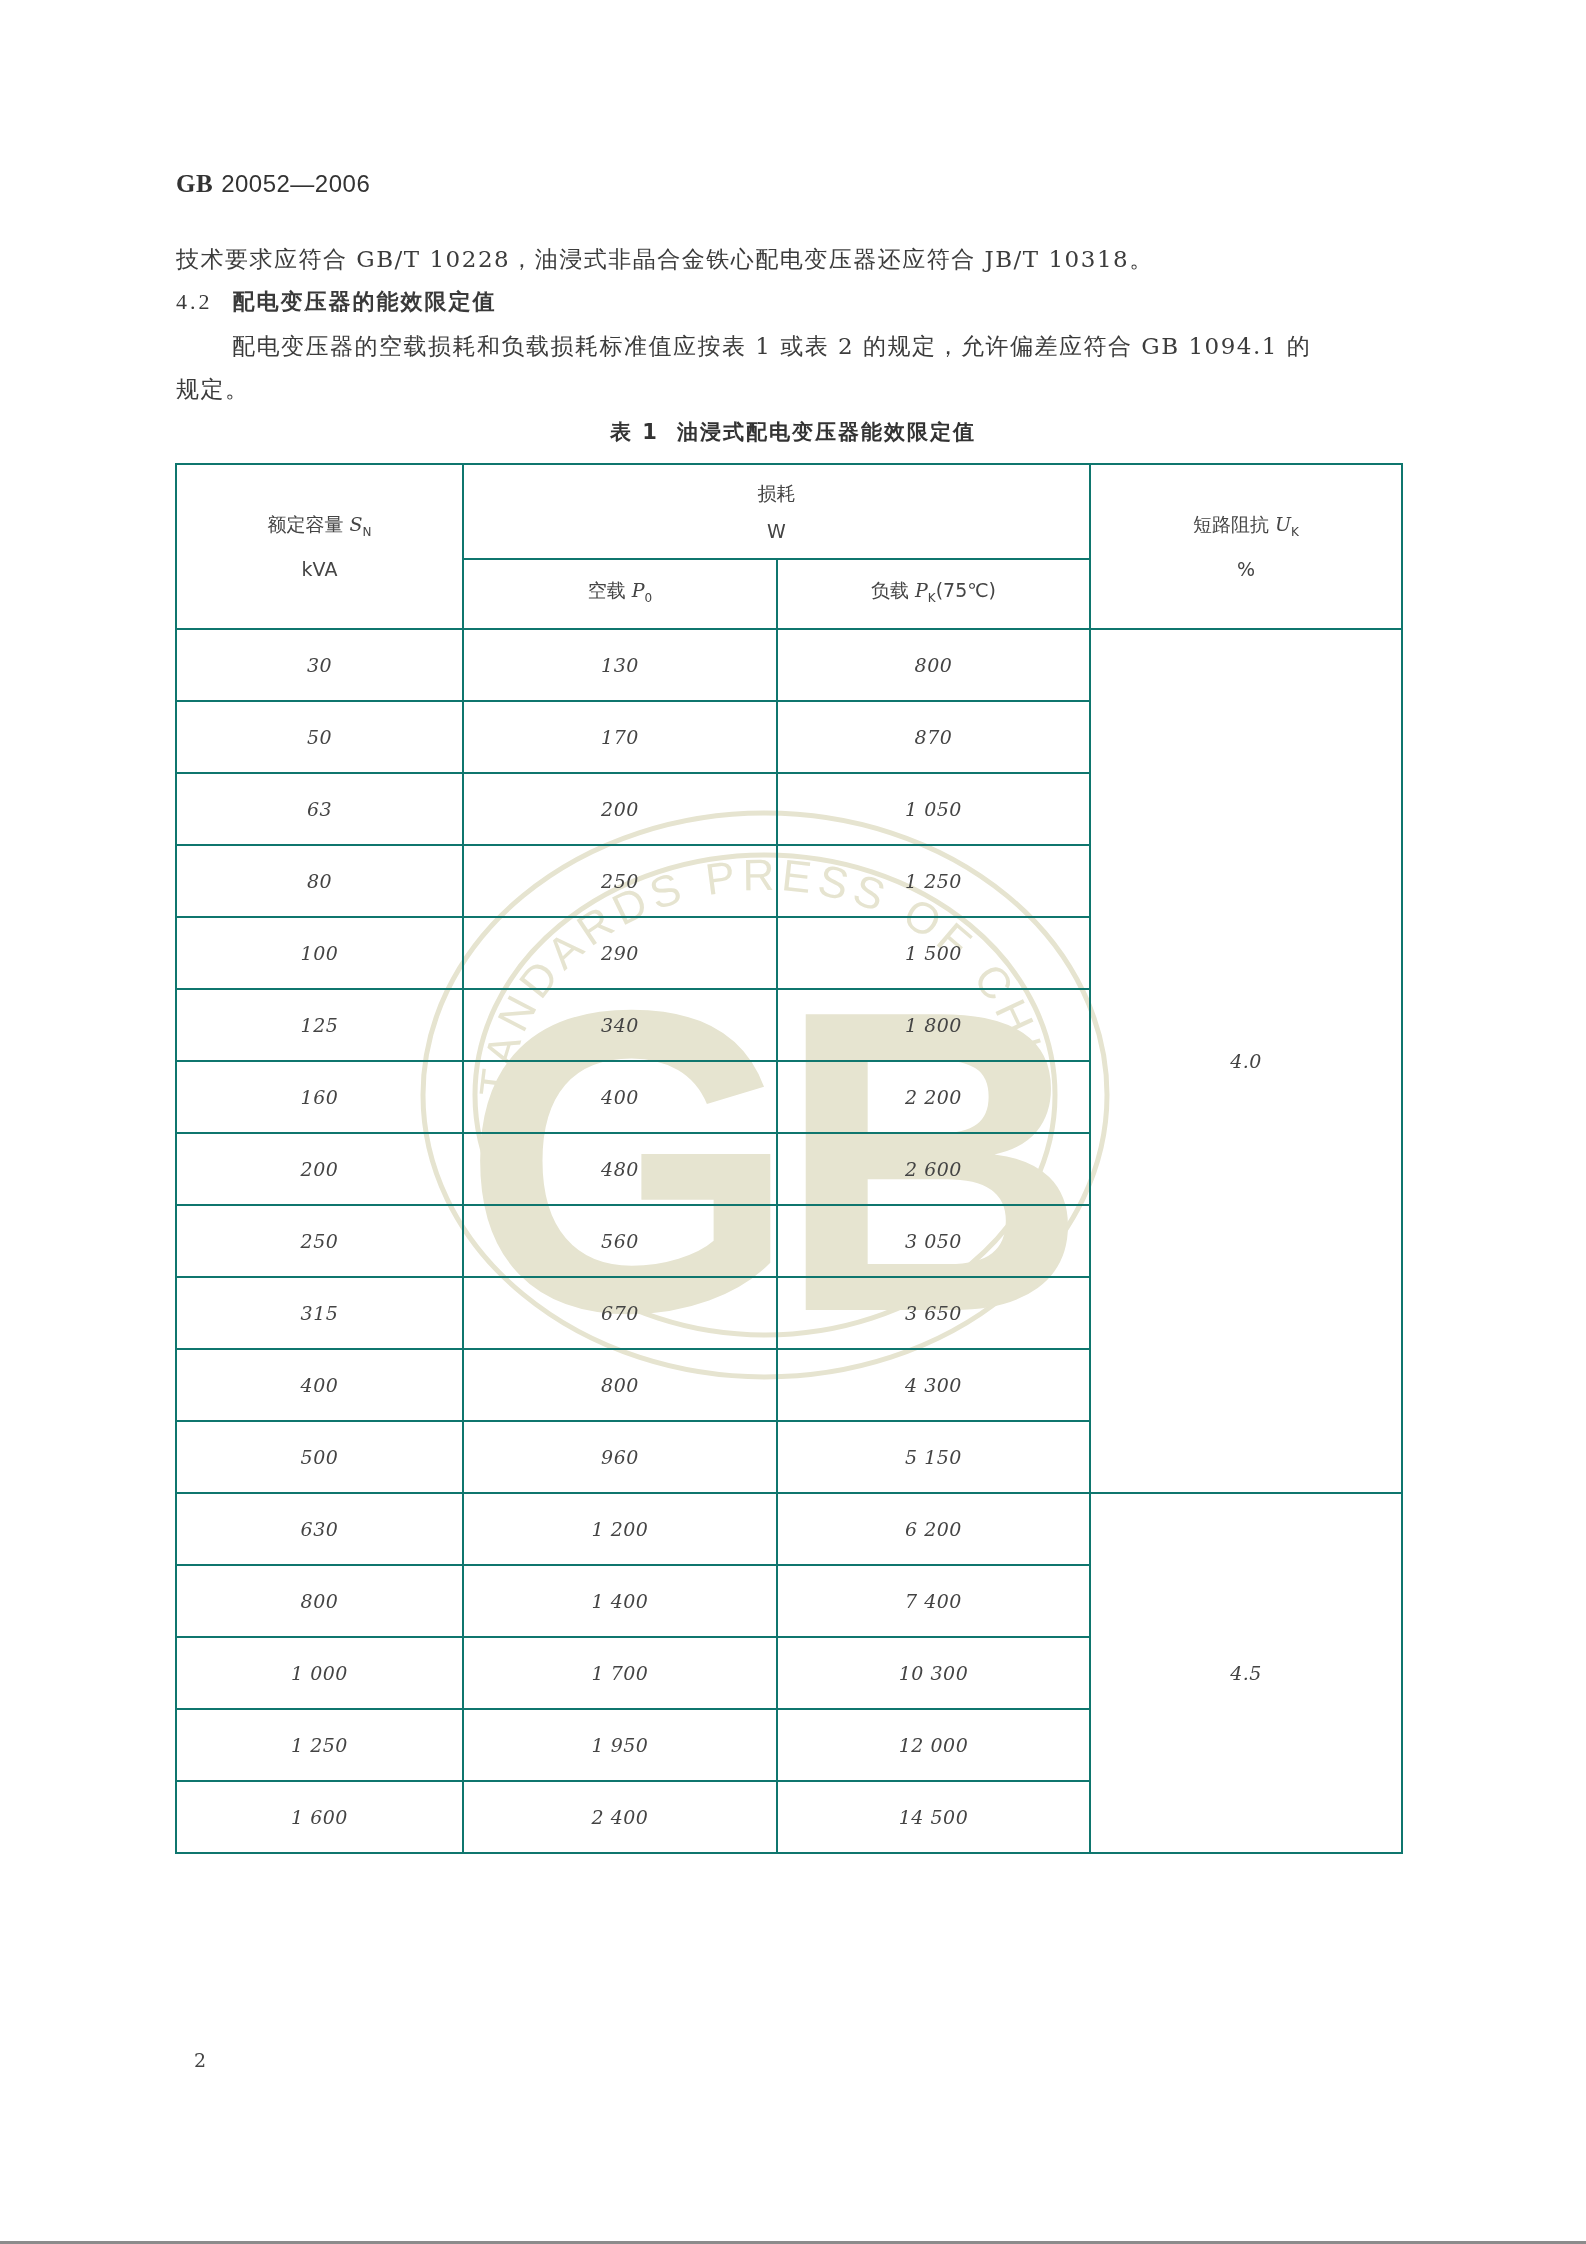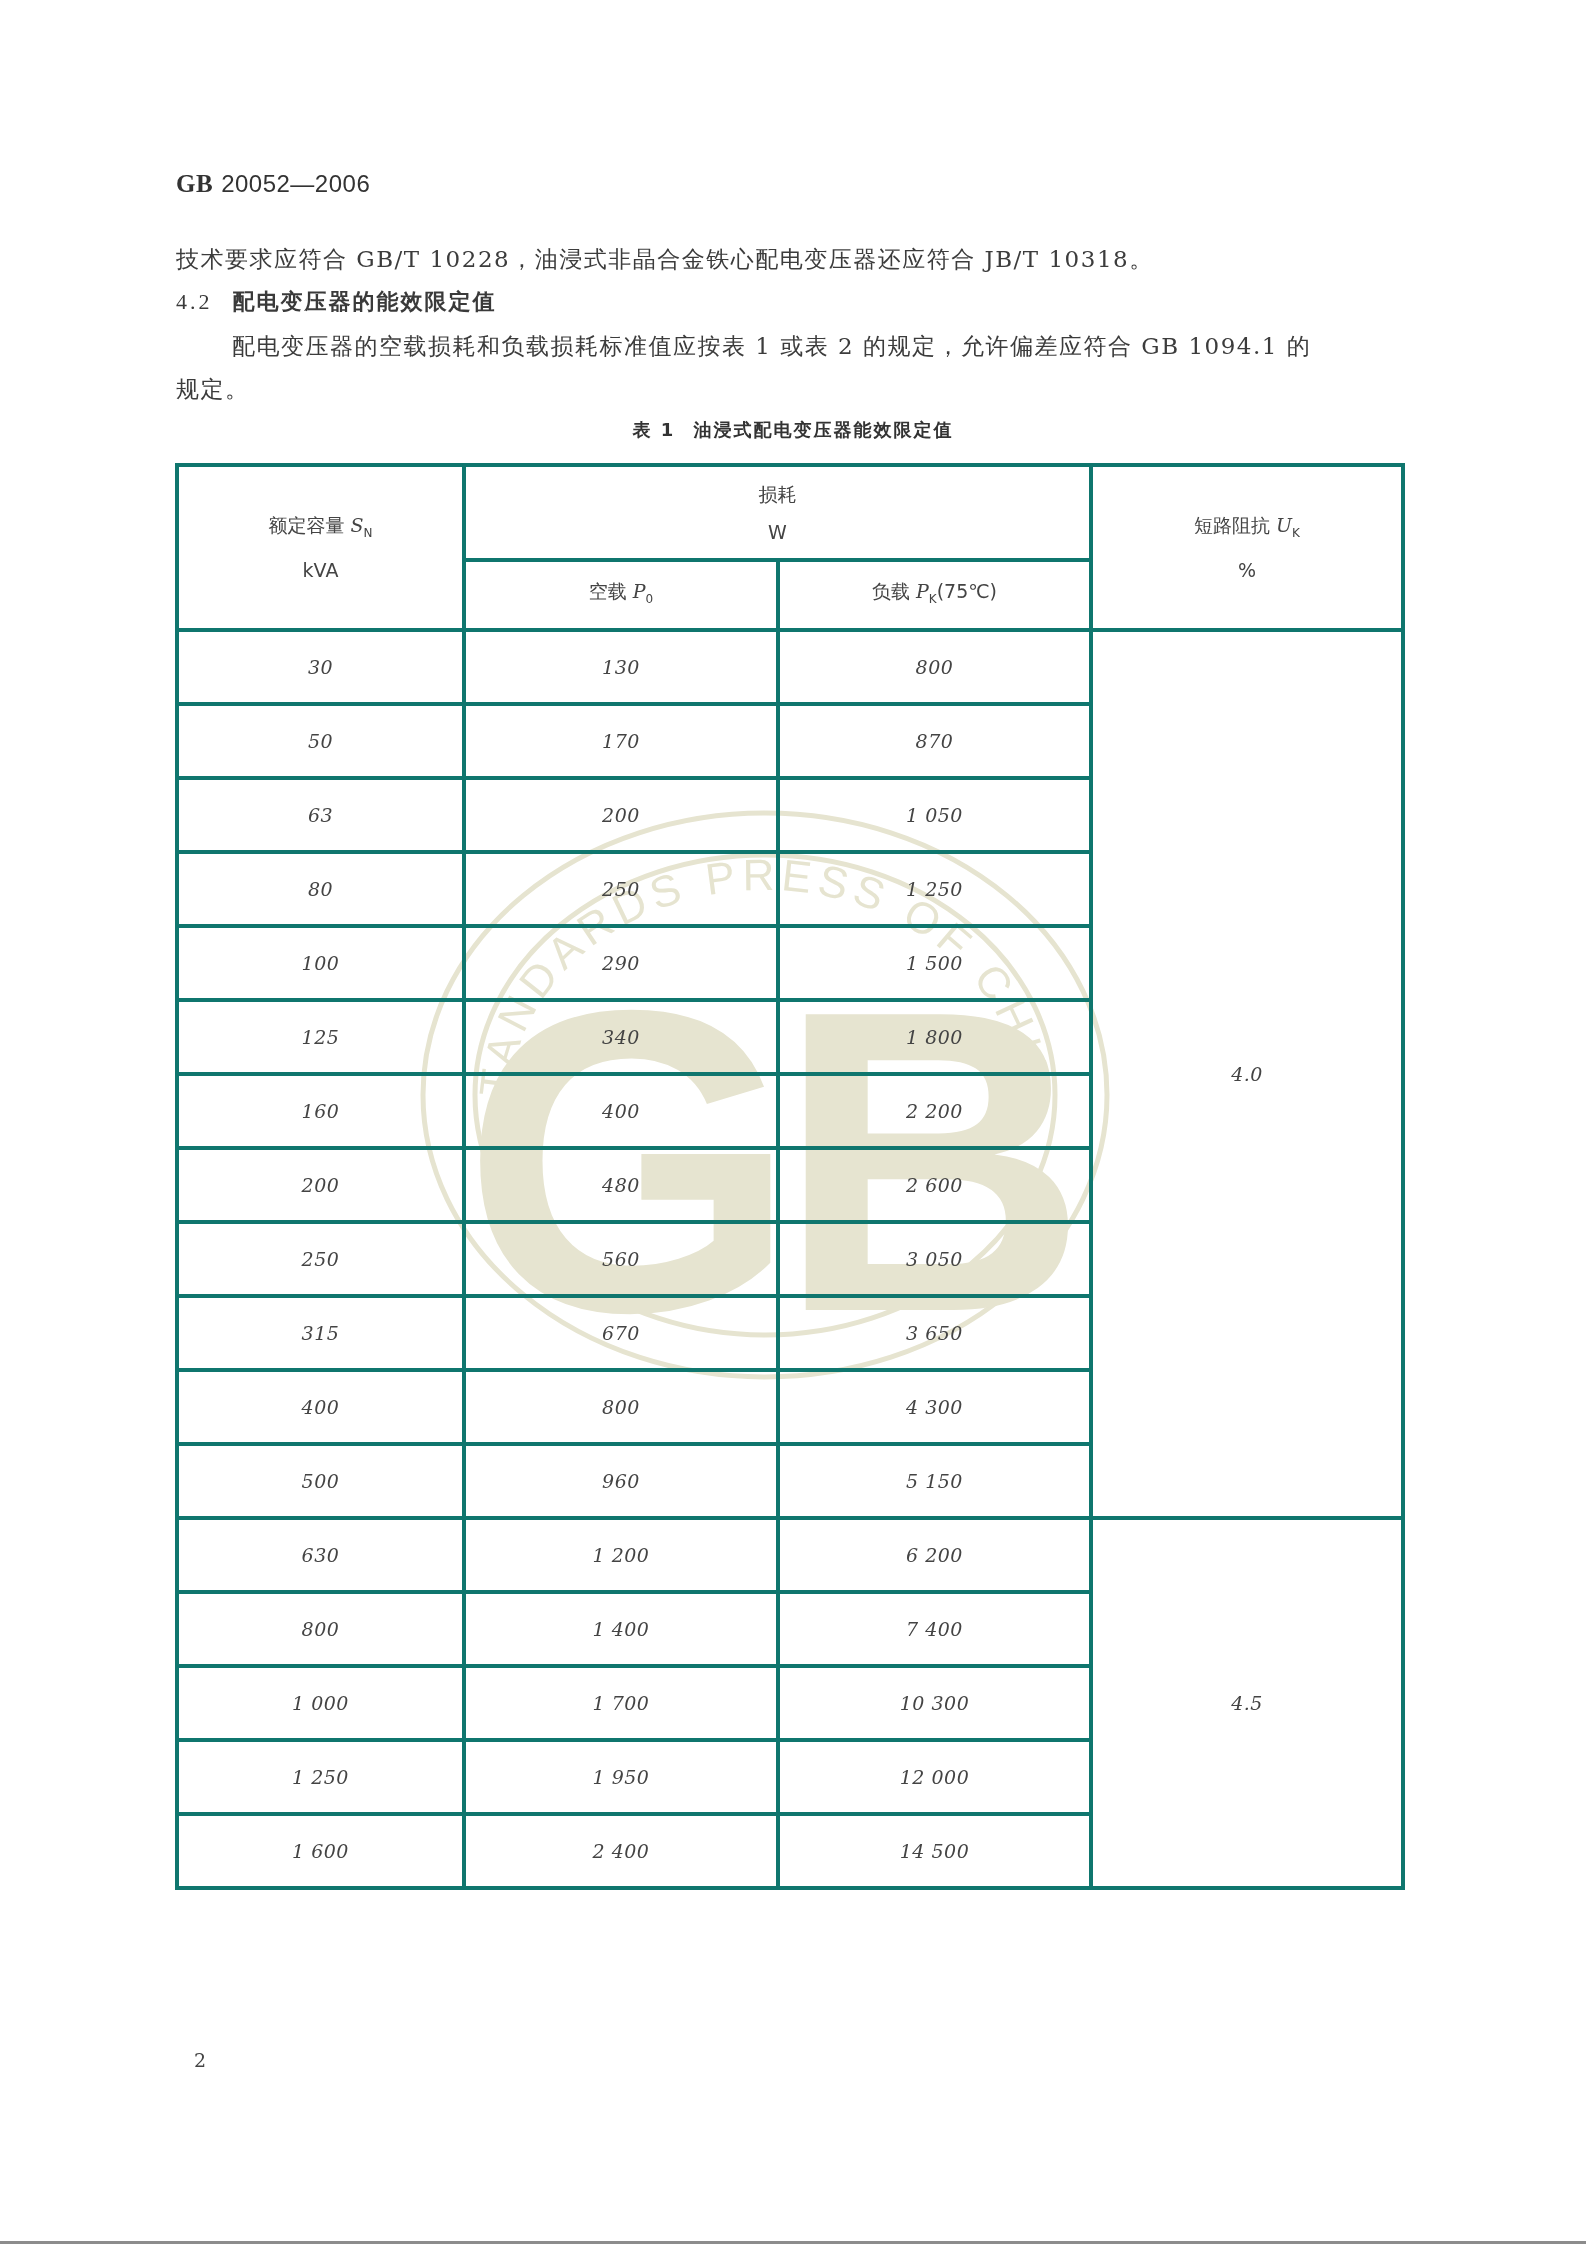--- a/index.html
+++ b/index.html
@@ -15,35 +15,35 @@
   }
   .doc-code b { font-family: "Liberation Serif", serif; font-weight: bold; font-size: 25px; margin-right: 8px; }
   .body-line { font-size: 23px; letter-spacing: 1.5px; white-space: nowrap; color: #3c3c3c; }
   .line1 { left: 176px; top: 244px; }
   .sec-heading { left: 176px; top: 287px; font-weight: bold; font-family: "DejaVu Sans", sans-serif; font-size: 22px; letter-spacing: 2px; }
   .sec-heading .num { font-family: Liberation Serif, serif; font-weight: normal; margin-right: 20px; letter-spacing: 3px; }
   .line3 { left: 232px; top: 331px; }
   .line4 { left: 176px; top: 374px; }
   .caption {
     left: 0; width: 1586px; top: 418px; text-align: center;
-    font-family: "DejaVu Sans", sans-serif; font-weight: bold; font-size: 18px; letter-spacing: 2px; color: #333;
+    font-family: "DejaVu Sans", sans-serif; font-weight: bold; font-size: 21px; letter-spacing: 2px; color: #333;
   }
   .caption .cap-num { margin-right: 18px; }
 
   
   .watermark { left: 415px; top: 805px; width: 700px; height: 580px; z-index: 0; pointer-events: none; }
 
   
   .tbl {
     position: absolute; left: 175px; top: 463px; width: 1226px;
     border-collapse: collapse; z-index: 1; table-layout: fixed;
     font-family: "DejaVu Serif", serif; font-size: 19px; color: #444;
   }
   .tbl td, .tbl th {
-    border: 4px solid #0f766e; text-align: center; vertical-align: middle;
+    border: 2px solid #0f766e; text-align: center; vertical-align: middle;
     padding: 0; font-weight: normal; background: transparent;
   }
   .tbl .h1 { height: 95px; }
   .tbl .h2 { height: 70px; }
   .tbl .row td { height: 70px; font-style: italic; }
   .hdr-text { font-family: "DejaVu Sans", sans-serif; font-size: 19px; line-height: 38px; color: #444; }
   .hdr-text i { font-family: "DejaVu Serif", serif; }
   .hdr-text sub { font-size: 12px; }
   .val { letter-spacing: 0.5px; }
 

